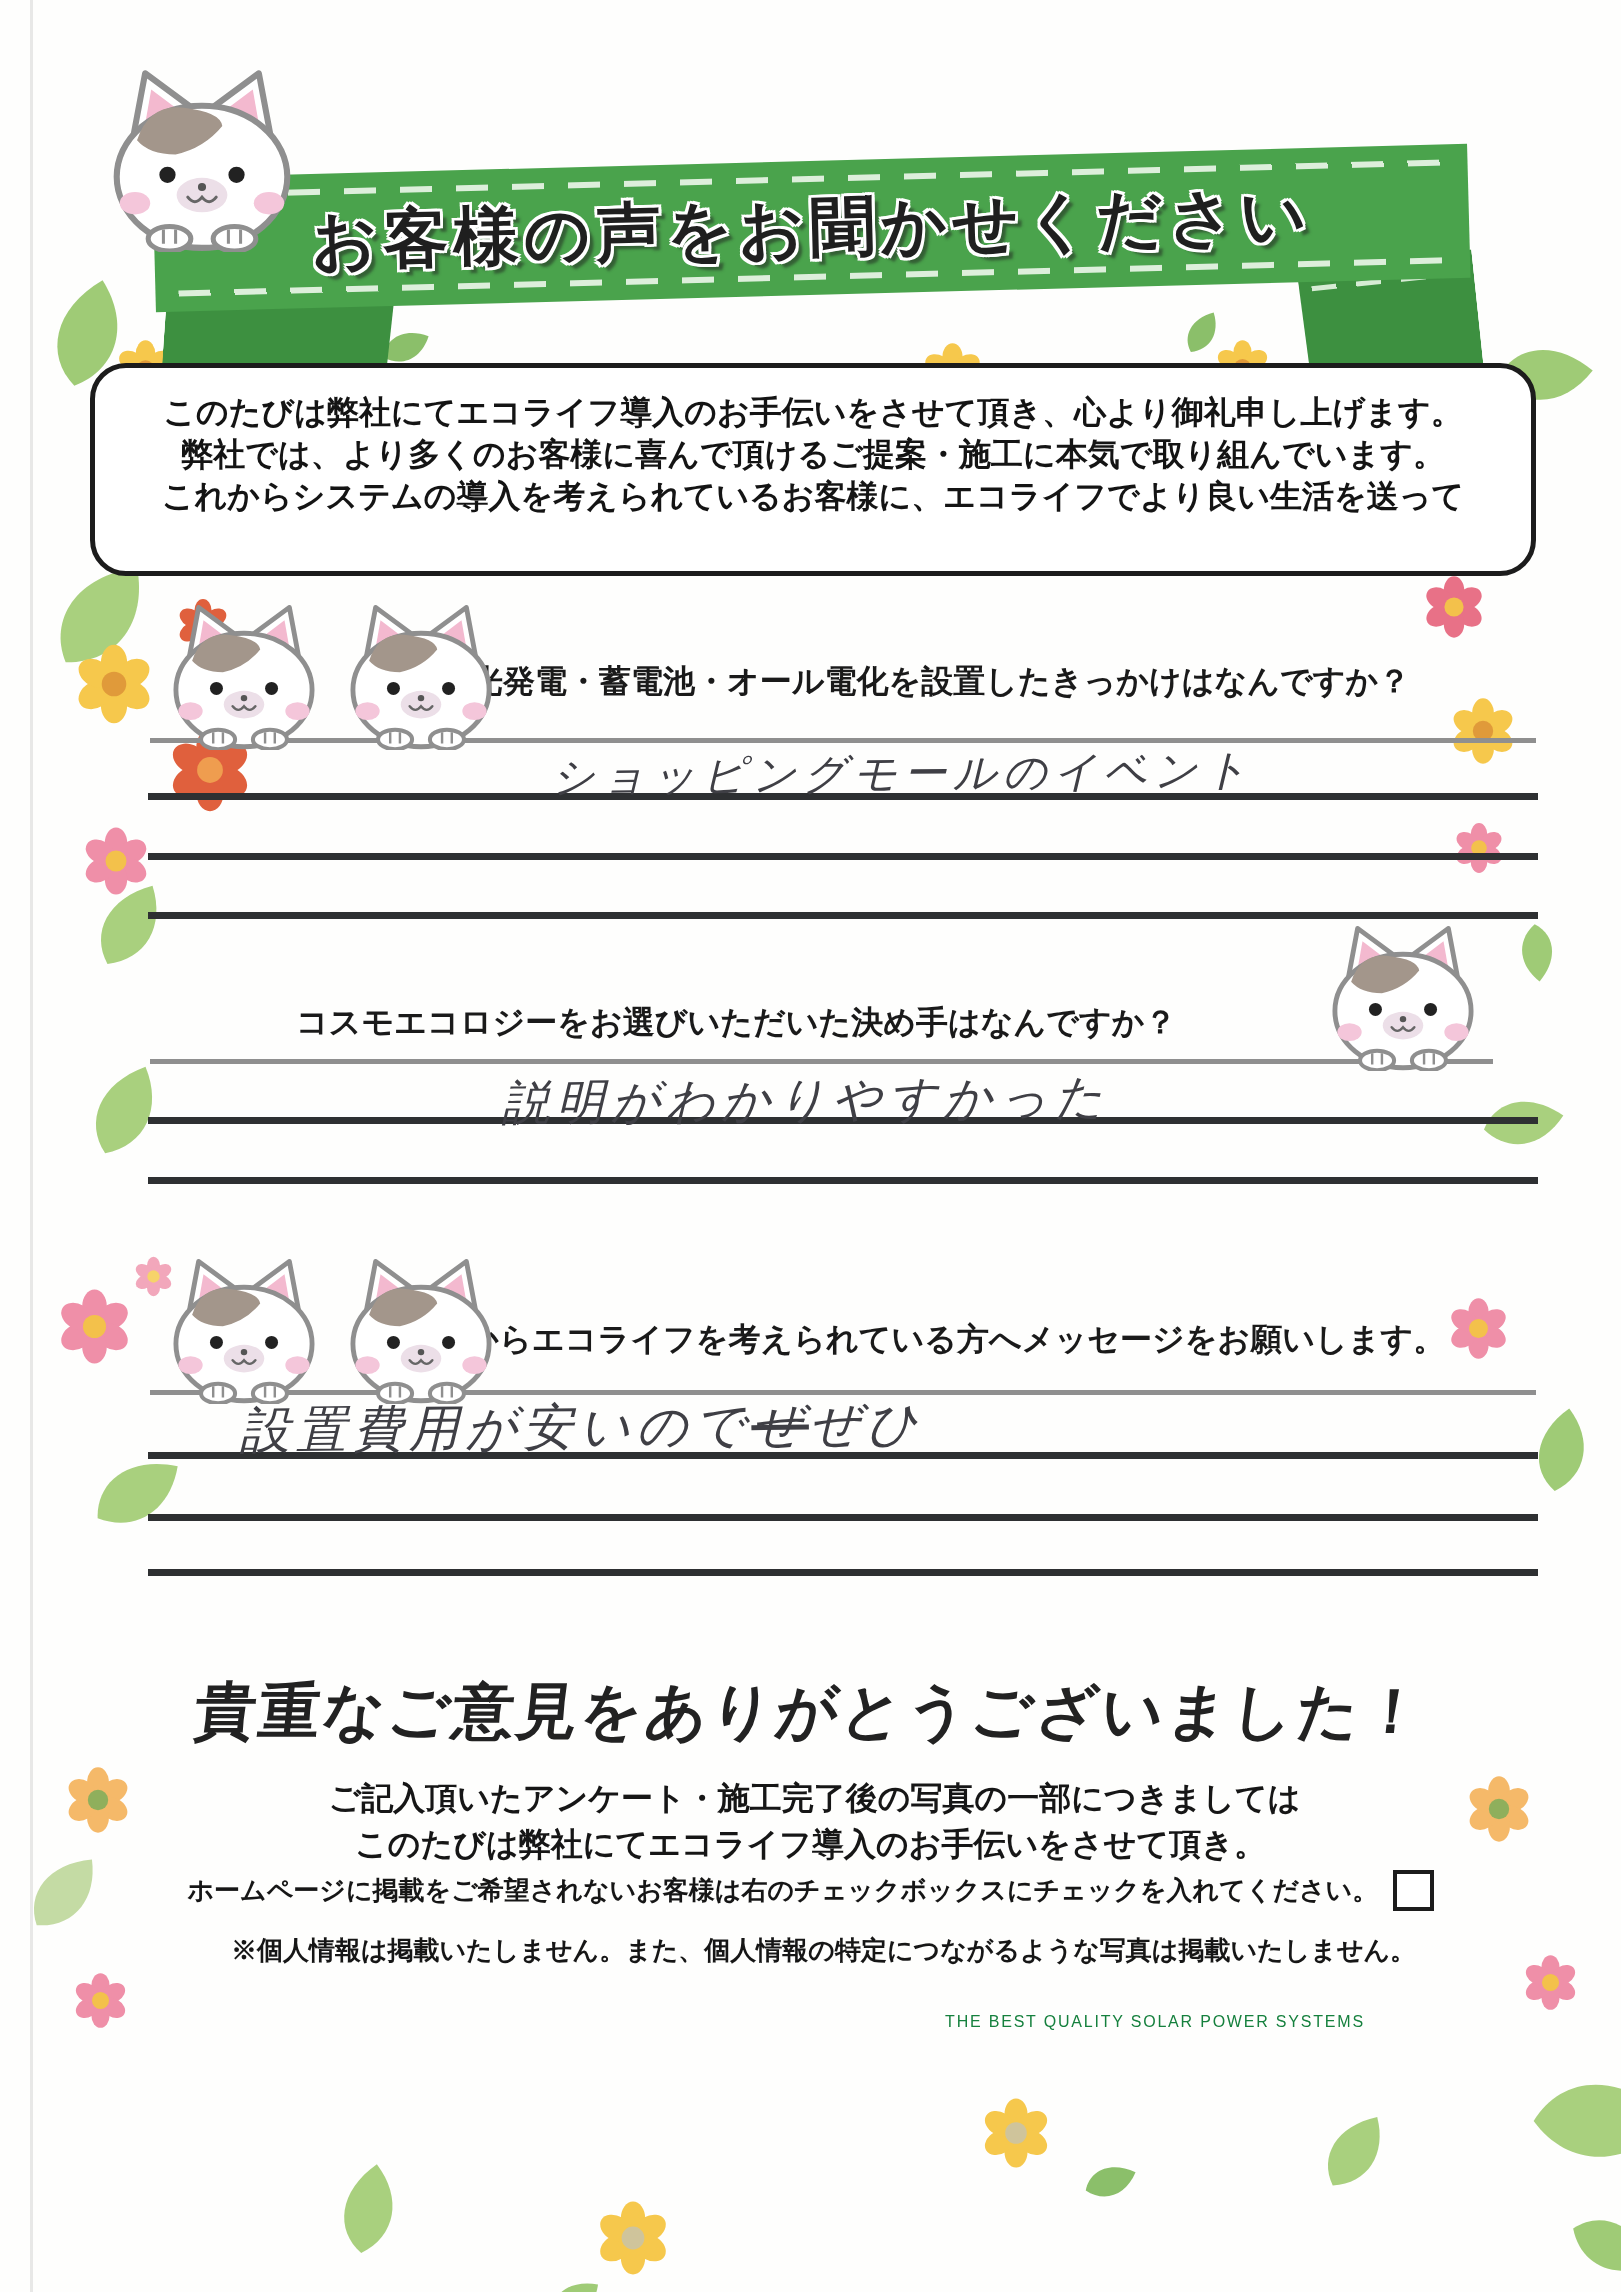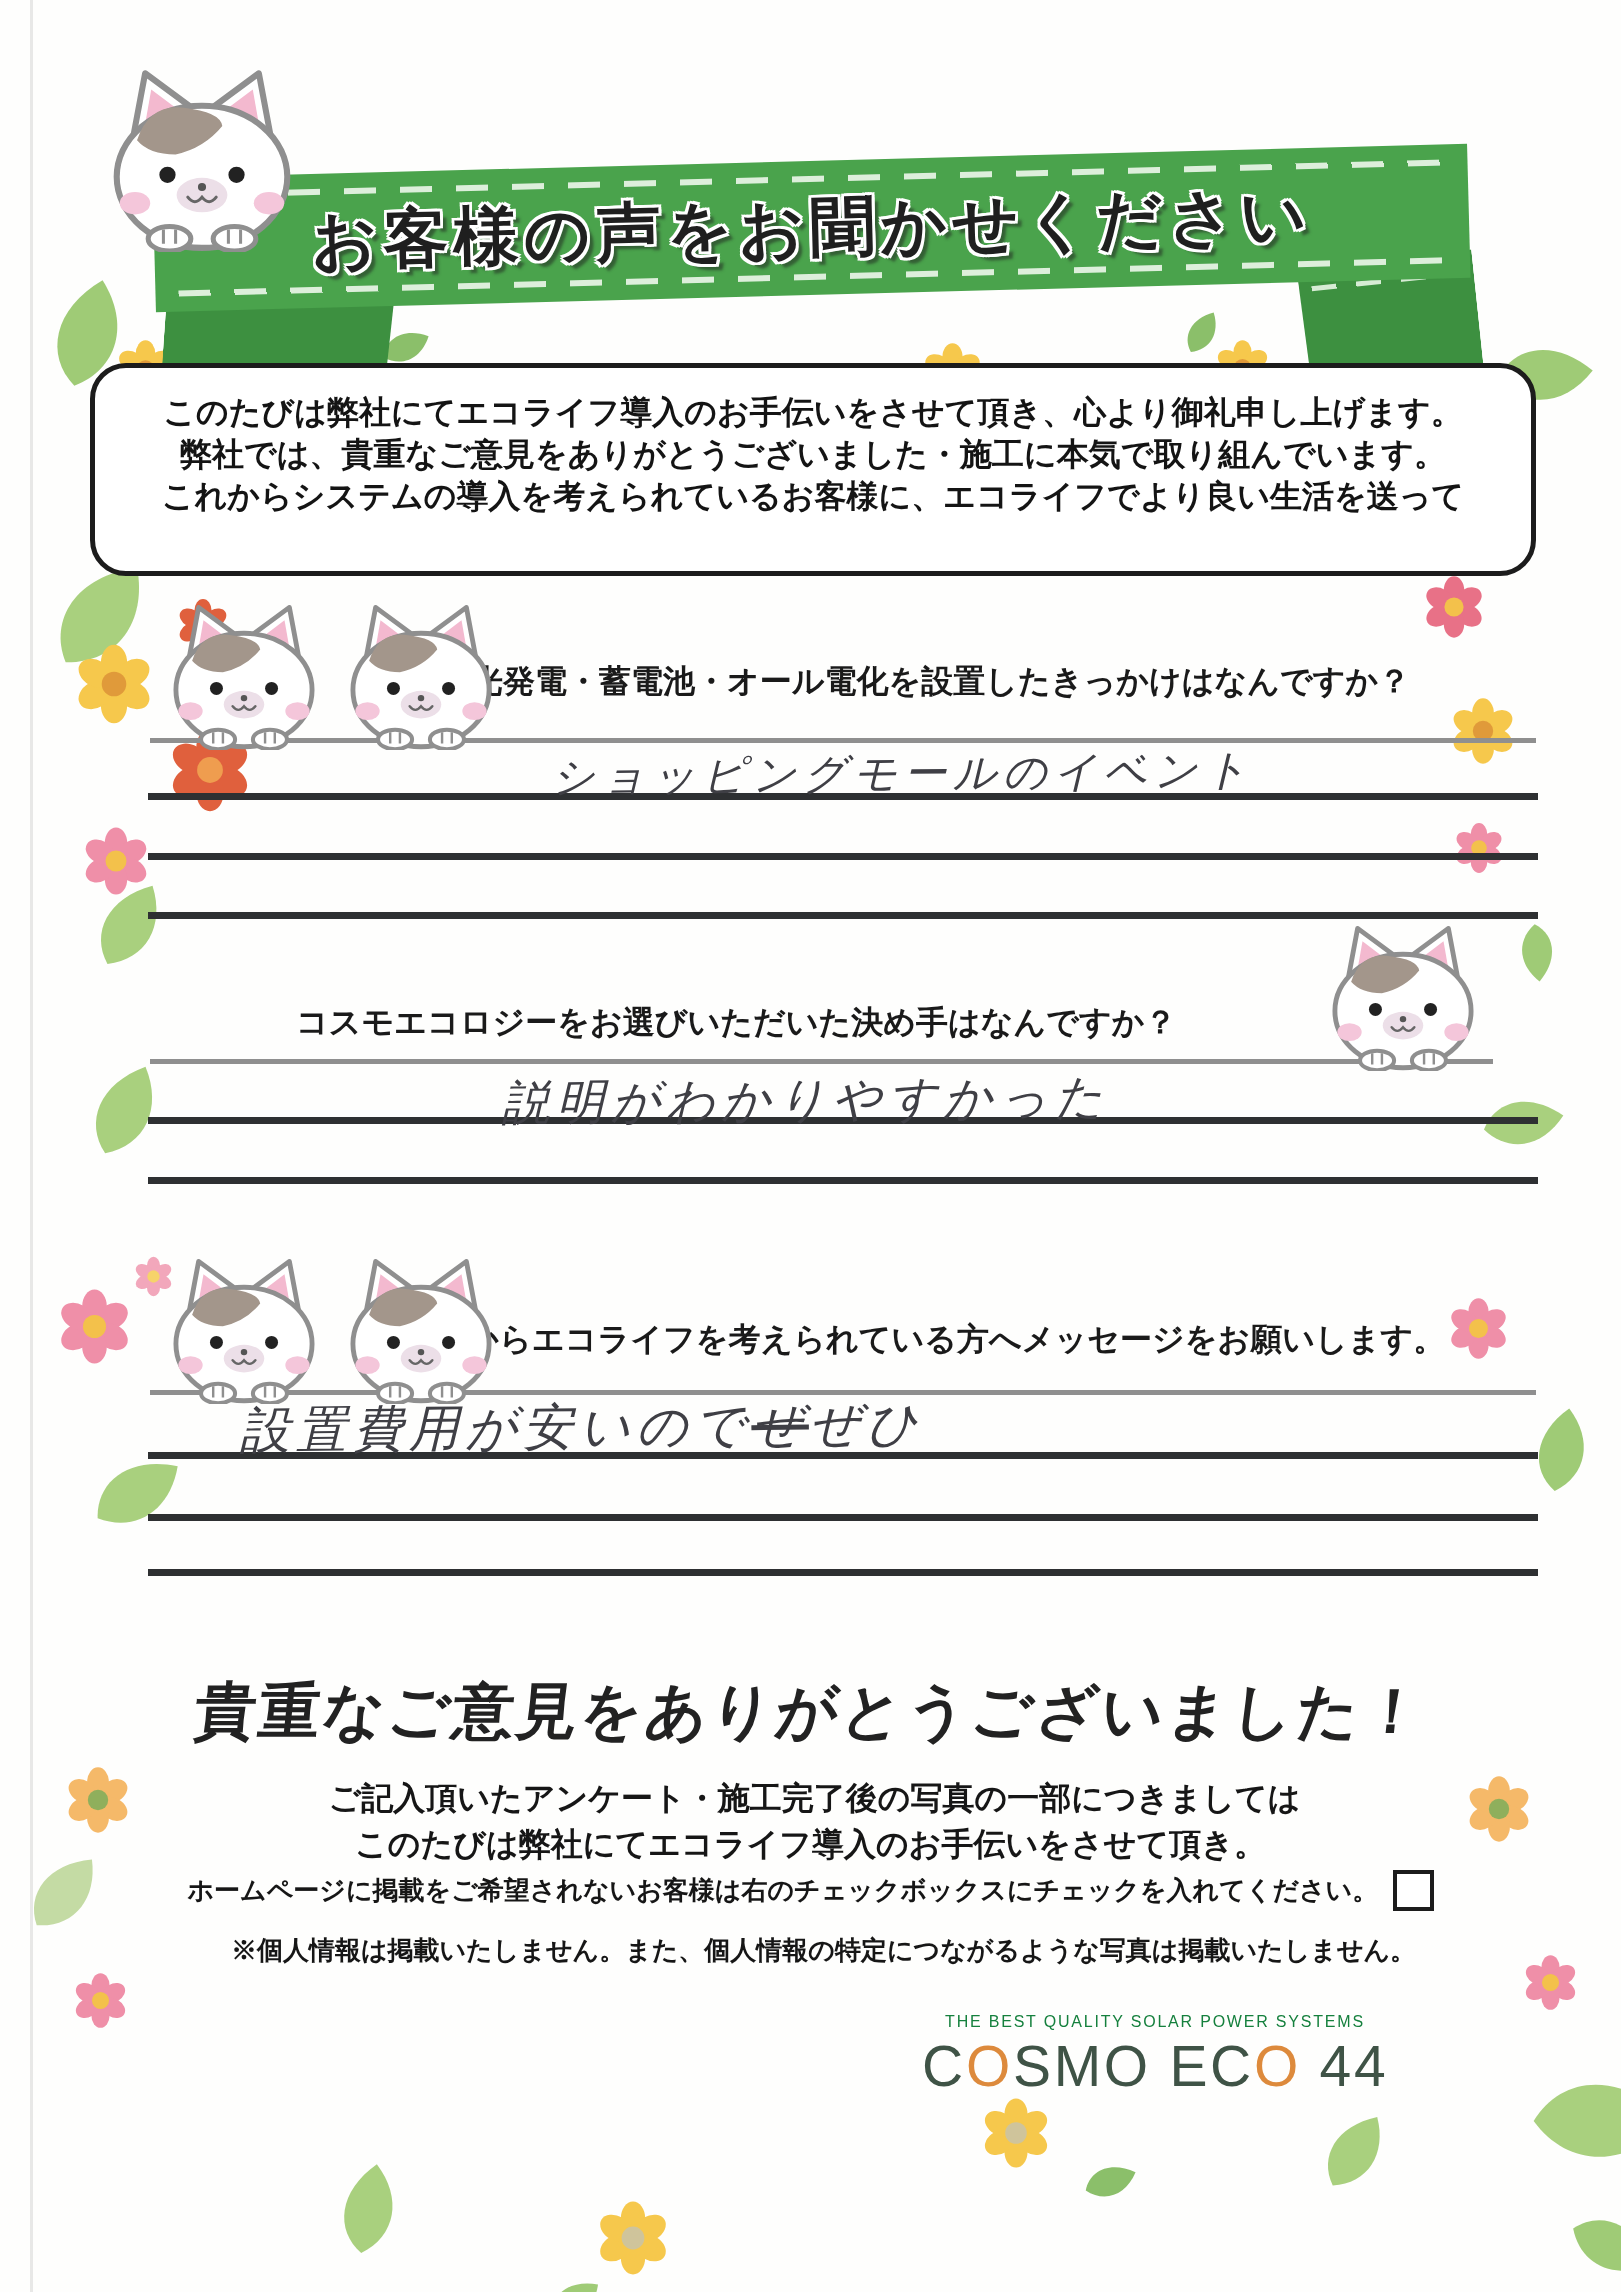--- a/index.html
+++ b/index.html
@@ -276,21 +276,21 @@
   </div>
 <div class="banner-band">
   <span class="banner-title">お客様の声をお聞かせください</span>
 </div>
 <svg class="cat" style="left:90px;top:59px;width:224px;height:193px" viewBox="0 0 250 216" width="224" height="193">
     <use href="#cat"></use>
   </svg>
 
 <div class="intro-box">
   <div class="line">このたびは弊社にてエコライフ導入のお手伝いをさせて頂き、心より御礼申し上げます。</div>
-  <div class="line">弊社では、貴重なご意見をありがとうございました・施工に本気で取り組んでいます。</div>
+  <div class="line">弊社では、より多くのお客様に喜んで頂けるご提案・施工に本気で取り組んでいます。</div>
   <div class="line">これからシステムの導入を考えられているお客様に、エコライフでより良い生活を送って</div>
 </div>
 
 <svg class="cat" style="left:150px;top:596px;width:188px;height:154px" viewBox="0 0 210 172" width="188" height="154">
     <use href="#cat"></use>
   </svg>
 <svg class="cat" style="left:327px;top:596px;width:188px;height:154px" viewBox="0 0 210 172" width="188" height="154">
     <use href="#cat"></use>
   </svg>
 <div class="q-title" style="left:407px;top:660px">太陽光発電・蓄電池・オール電化を設置したきっかけはなんですか？</div>
@@ -328,17 +328,14 @@
 <div class="notice1">ご記入頂いたアンケート・施工完了後の写真の一部につきましては</div>
 <div class="notice2">このたびは弊社にてエコライフ導入のお手伝いをさせて頂き。</div>
 <div class="optout-row">
   <span class="optout-label">ホームページに掲載をご希望されないお客様は右のチェックボックスにチェックを入れてください。</span>
   <span class="optout-box" role="checkbox" aria-checked="false"></span>
 </div>
 <div class="privacy">※個人情報は掲載いたしません。また、個人情報の特定につながるような写真は掲載いたしません。</div>
 
 <div class="logo-block">
   <div class="logo-tagline">THE BEST QUALITY SOLAR POWER SYSTEMS</div>
-  <div class="logo-name">
-    <span>C</span><span class="orange">O</span><span>SMO EC</span><span class="orange">O</span><span> 44</span>
-  </div>
 </div>
 
 
 </body></html>

